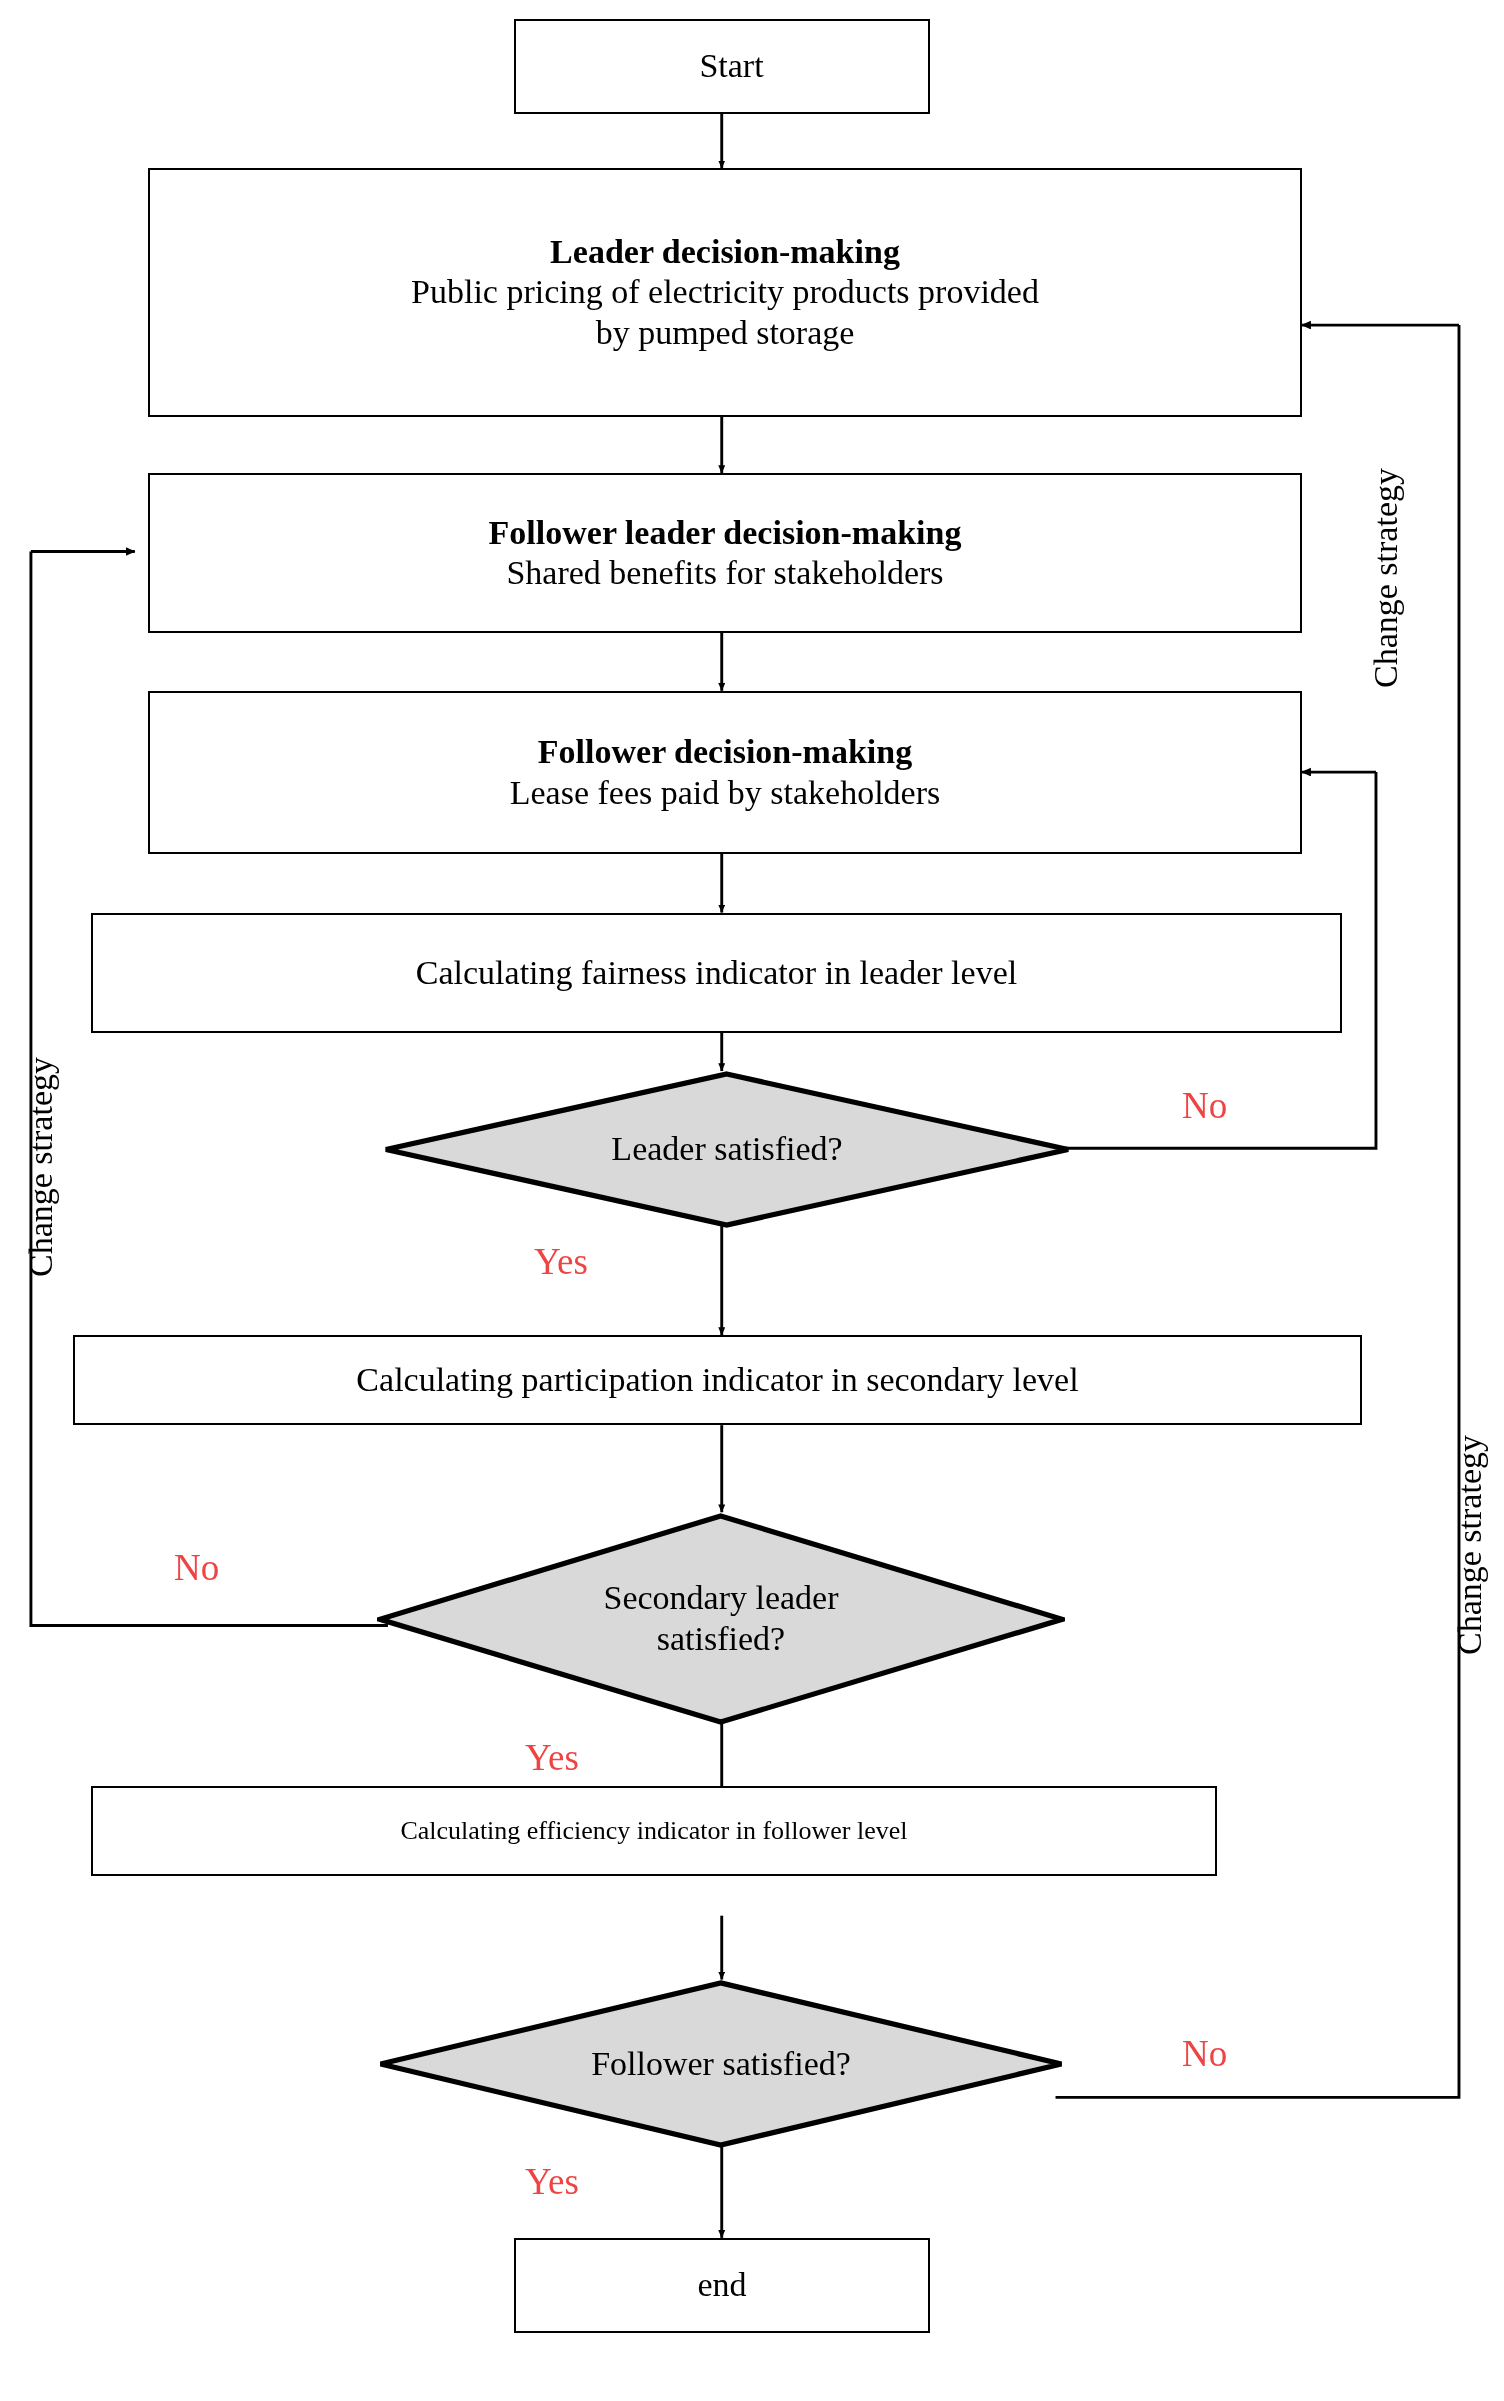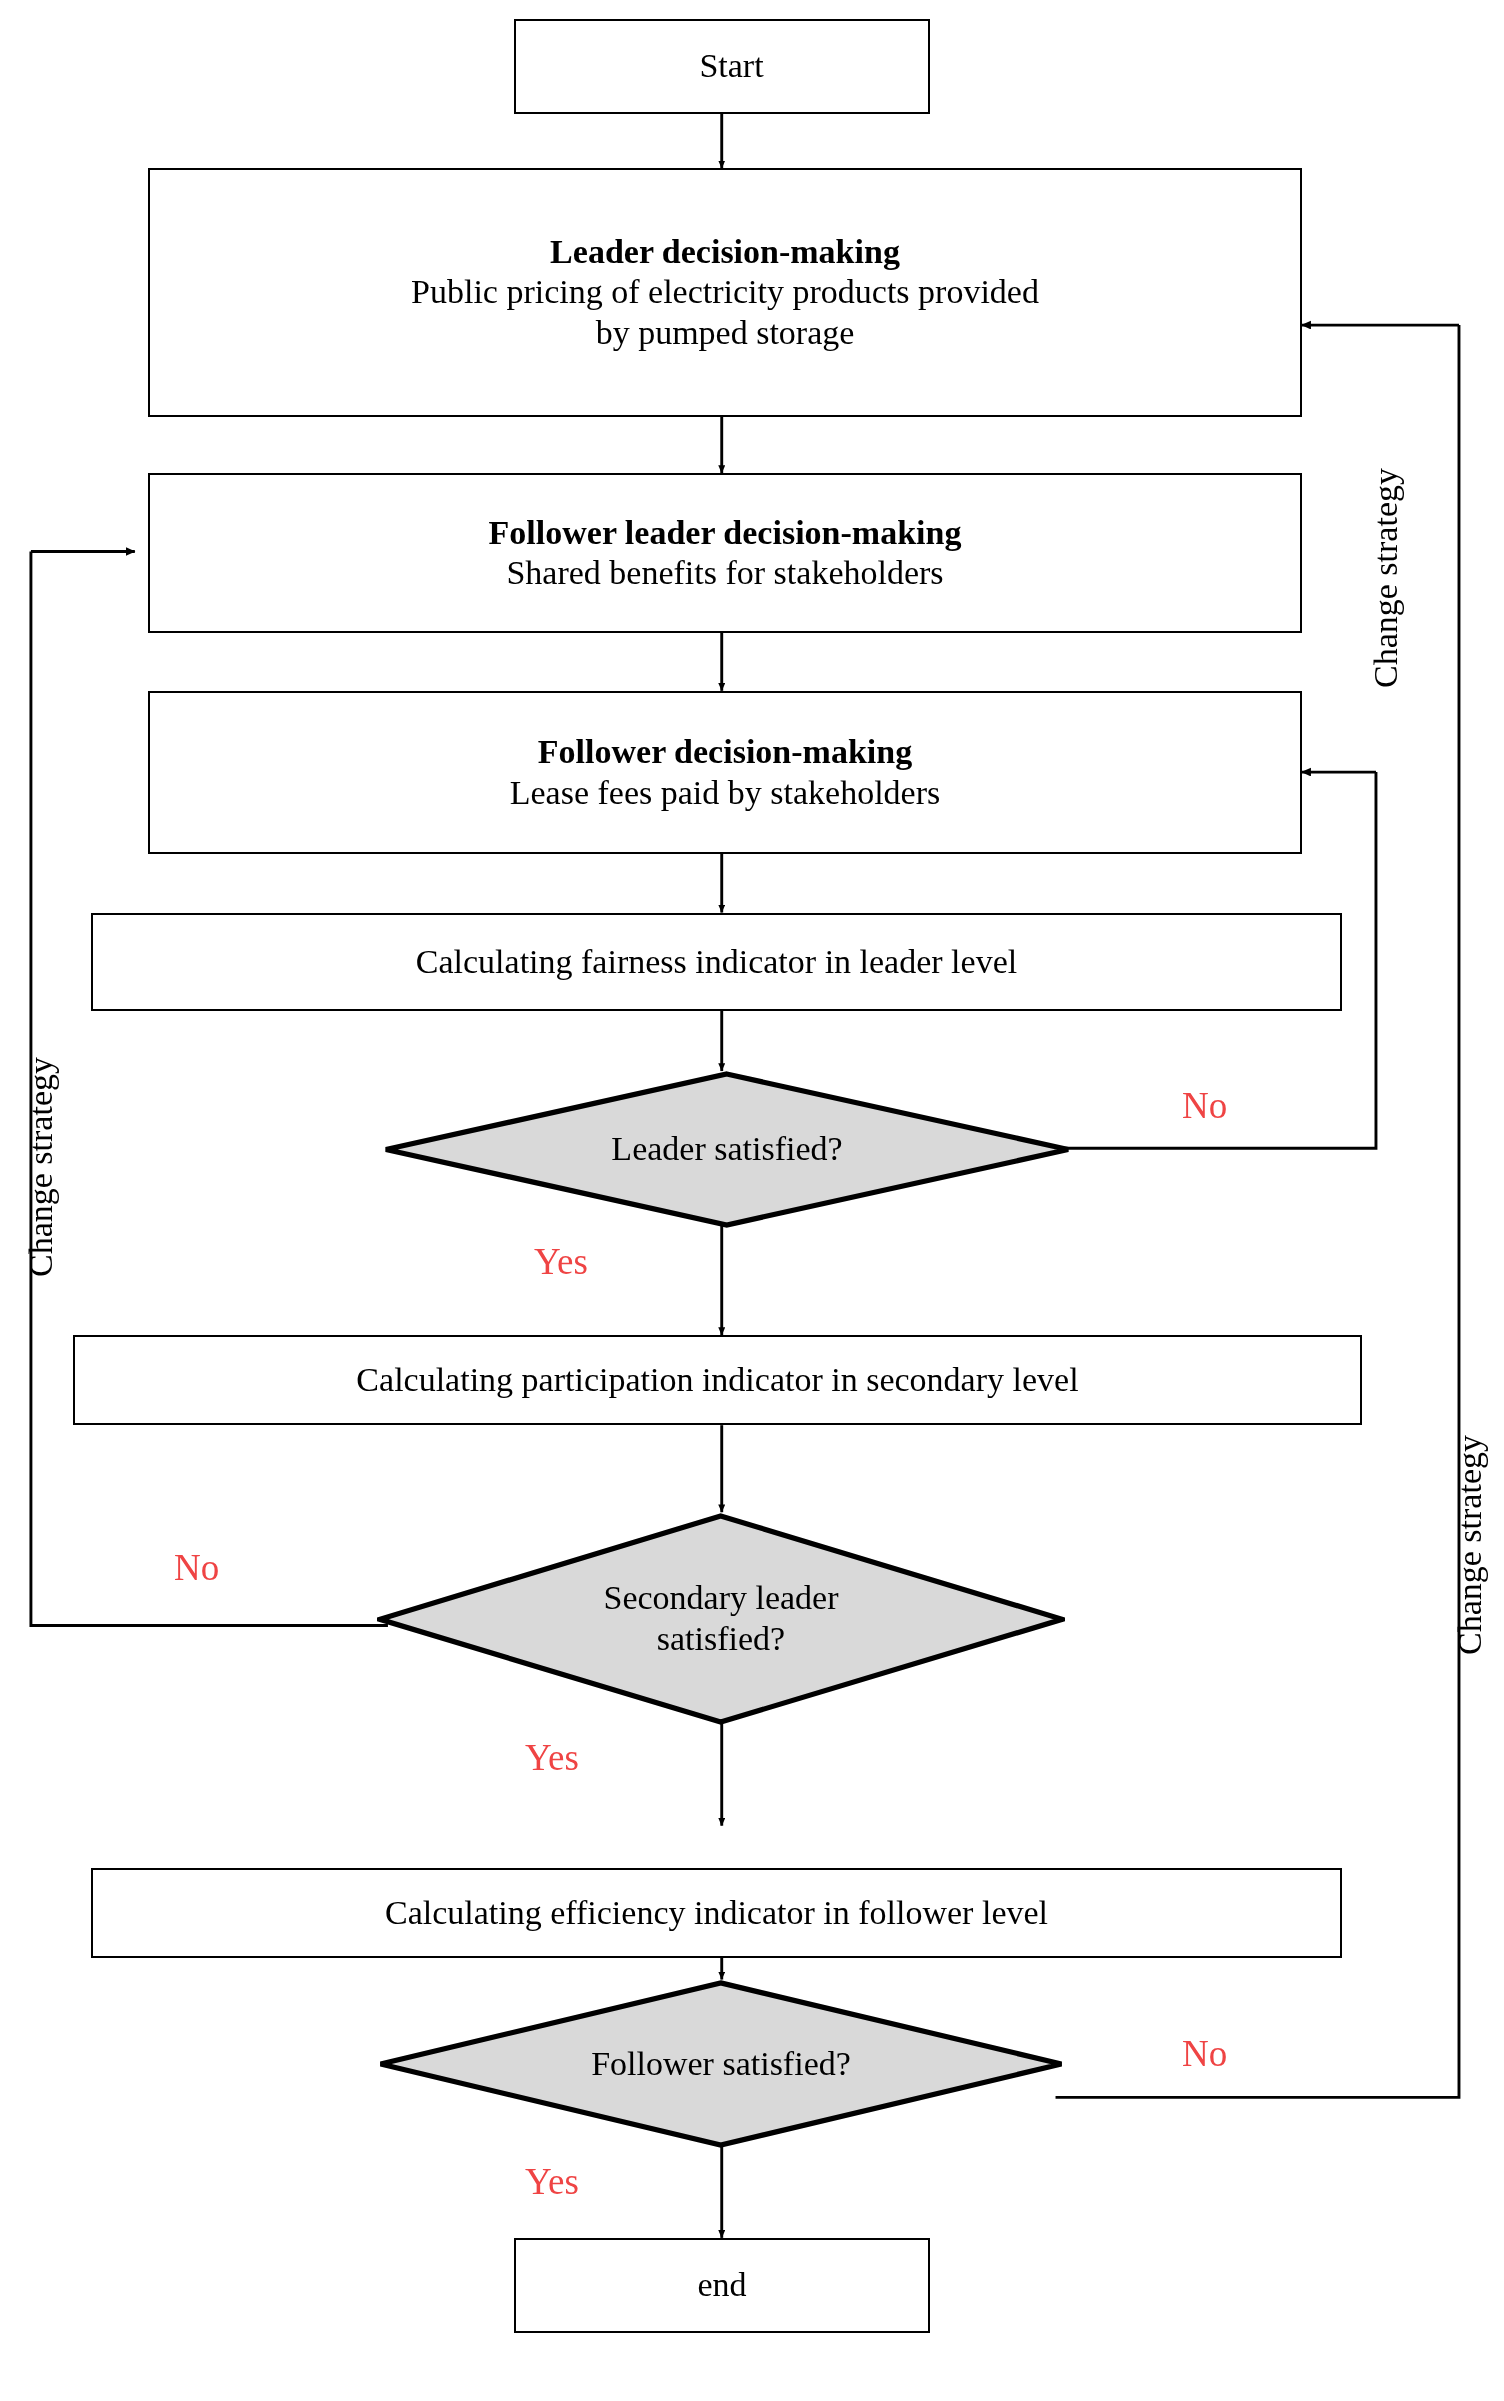--- a/index.html
+++ b/index.html
@@ -121,29 +121,29 @@
   <div class="node proc" style="left:148px;top:473px;width:1154px;height:160px;font-size:34px;">
     <span class="ttl">Follower leader decision-making</span>
     <span class="sub">Shared benefits for stakeholders</span>
   </div>
 
   <div class="node proc" style="left:148px;top:691px;width:1154px;height:163px;font-size:34px;">
     <span class="ttl">Follower decision-making</span>
     <span class="sub">Lease fees paid by stakeholders</span>
   </div>
 
-  <div class="node proc" style="left:91px;top:913px;width:1251px;height:98px;font-size:34px;">
+  <div class="node proc" style="left:91px;top:913px;width:1251px;height:120px;font-size:34px;">
     <span class="sub">Calculating fairness indicator in leader level</span>
   </div>
 
   <div class="node proc" style="left:73px;top:1335px;width:1289px;height:90px;font-size:34px;">
     <span class="sub">Calculating participation indicator in secondary level</span>
   </div>
 
-  <div class="node proc" style="left:91px;top:1868px;width:1251px;height:90px;font-size:34px;">
+  <div class="node proc" style="left:91px;top:1786px;width:1126px;height:90px;font-size:26px;">
     <span class="sub">Calculating efficiency indicator in follower level</span>
   </div>
 
   <div class="node proc" style="left:514px;top:2238px;width:416px;height:95px;font-size:34px;">
     <span class="ttl" style="font-weight:normal;">end</span>
   </div>
 
   <div class="dia-wrap" style="left:383px;top:1071px;width:688px;height:157px;">
     <svg width="688" height="157" viewBox="0 0 1185 270">
       <polygon points="592,5 1180,135 592,265 5,135" fill="#d9d9d9" stroke="#000000" stroke-width="9"></polygon>

